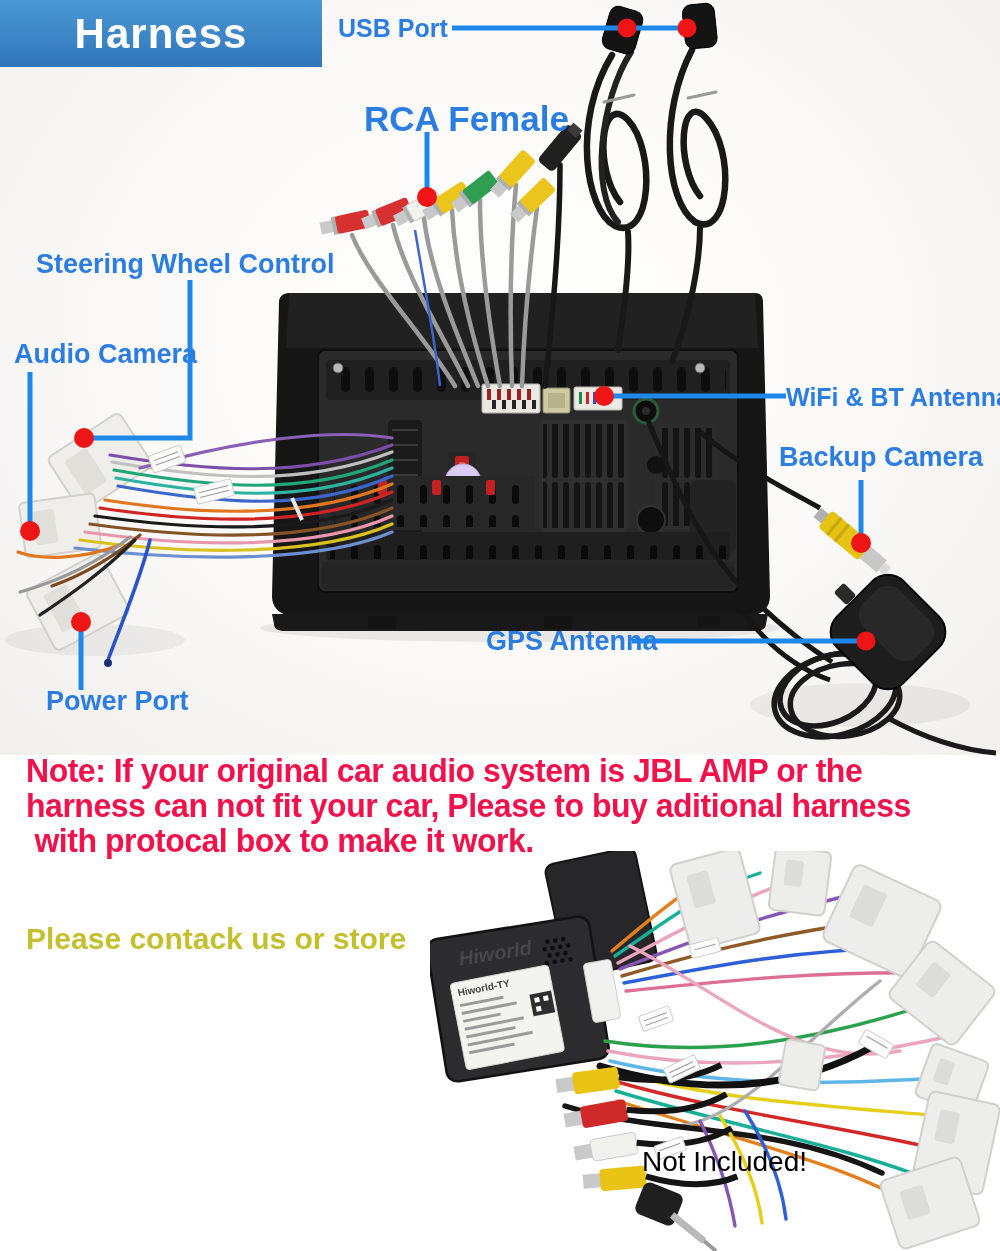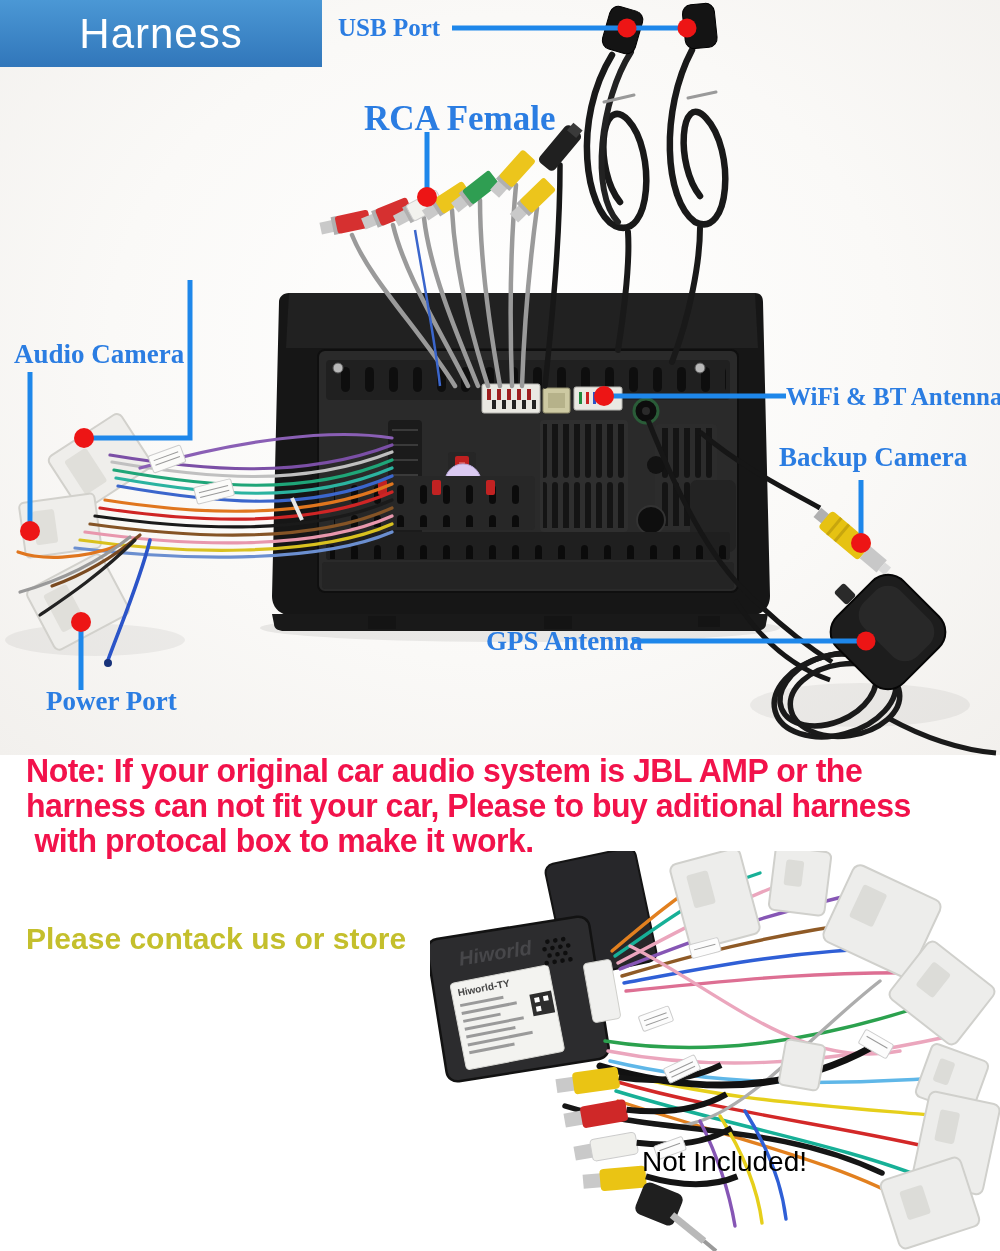--- a/index.html
+++ b/index.html
@@ -4,22 +4,22 @@
 <style>
   html,body{margin:0;padding:0;background:#fff;}
   .page{position:relative;width:1000px;height:1251px;overflow:hidden;
         font-family:"Liberation Sans",sans-serif;background:#ffffff;}
   .photo-top{position:absolute;left:0;top:0;width:1000px;height:755px;
         background:radial-gradient(ellipse at 50% 45%, #ffffff 0%, #faf9f7 55%, #f2f0ed 100%);}
   .photo-top svg{position:absolute;left:0;top:0;}
   .banner{position:absolute;left:0;top:0;width:322px;height:67px;
         background:linear-gradient(180deg,#4b98d5,#3176ba);
         display:flex;align-items:center;justify-content:center;}
-  .banner span{color:#fff;font-weight:normal;font-size:42px;letter-spacing:1px;}
-  .label{position:absolute;color:#2b7de2;font-weight:bold;white-space:nowrap;font-family:Liberation Serif, serif;}
+  .banner span{color:#fff;font-weight:bold;font-size:42px;letter-spacing:1px;}
+  .label{position:absolute;color:#2b7de2;font-weight:bold;white-space:nowrap;}
   .lbl-usb{left:338px;top:14px;font-size:25px;}
   .lbl-rca{left:364px;top:99px;font-size:35px;}
   .lbl-swc{left:36px;top:249px;font-size:27px;}
   .lbl-audio{left:14px;top:339px;font-size:27px;}
   .lbl-wifi{left:786px;top:383px;font-size:25px;}
   .lbl-backup{left:779px;top:442px;font-size:27px;}
   .lbl-gps{left:486px;top:626px;font-size:27px;}
   .lbl-power{left:46px;top:686px;font-size:27px;}
   .note{position:absolute;left:26px;top:753px;width:970px;color:#f2124b;
         font-weight:bold;font-size:33px;line-height:35px;letter-spacing:-0.5px;
@@ -312,20 +312,21 @@
         <circle cx="866" cy="641" r="9.5"></circle>
         <circle cx="81" cy="622" r="10"></circle>
       </g>
     </svg>
 
     <div class="banner">
       <span>Harness</span>
     </div>
     <div class="label lbl-usb">USB Port</div>
     <div class="label lbl-rca">RCA Female</div>
+    <div class="label lbl-swc">Steering Wheel Control</div>
     <div class="label lbl-audio">Audio Camera</div>
     <div class="label lbl-wifi">WiFi &amp; BT Antenna</div>
     <div class="label lbl-backup">Backup Camera</div>
     <div class="label lbl-gps">GPS Antenna</div>
     <div class="label lbl-power">Power Port</div>
   </div>
 
   <div class="note">
     <div>Note: If your original car audio system is JBL AMP or the</div>
     <div>harness can not fit your car, Please to buy aditional harness</div>

